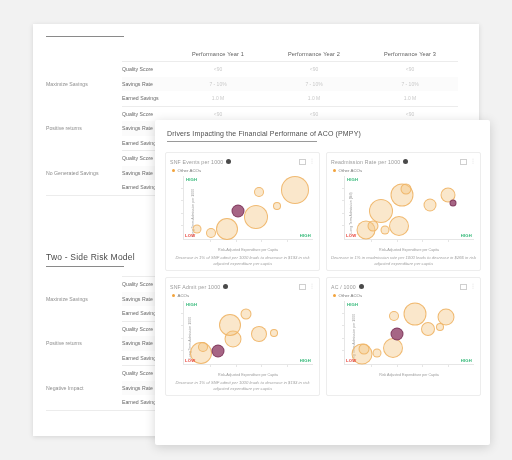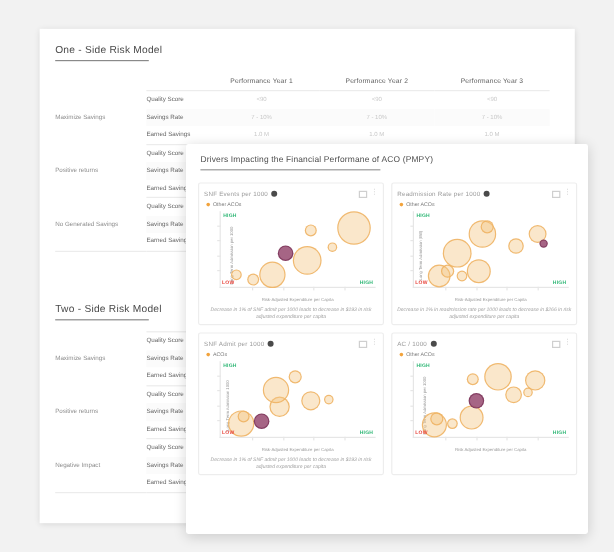--- a/index.html
+++ b/index.html
@@ -216,21 +216,20 @@
     filter:blur(.25px);
     font-style:italic;
   }
 </style>
 </head>
 <body>
 
 <div class="base-card">
 
   <div class="sec-block" id="sec0" style="top:12px;">
-    <div class="sec-title">One - Side Risk Model</div>
     <div class="sec-rule"></div>
     <table class="risk">
       <tbody>
           <tr>
         <th class="colhead" style="width:76px"></th>
         <th class="colhead" style="width:48px"></th>
         <th class="colhead" style="width:96px">Performance Year 1</th>
         <th class="colhead" style="width:96px">Performance Year 2</th>
         <th class="colhead" style="width:96px">Performance Year 3</th>
       </tr>

